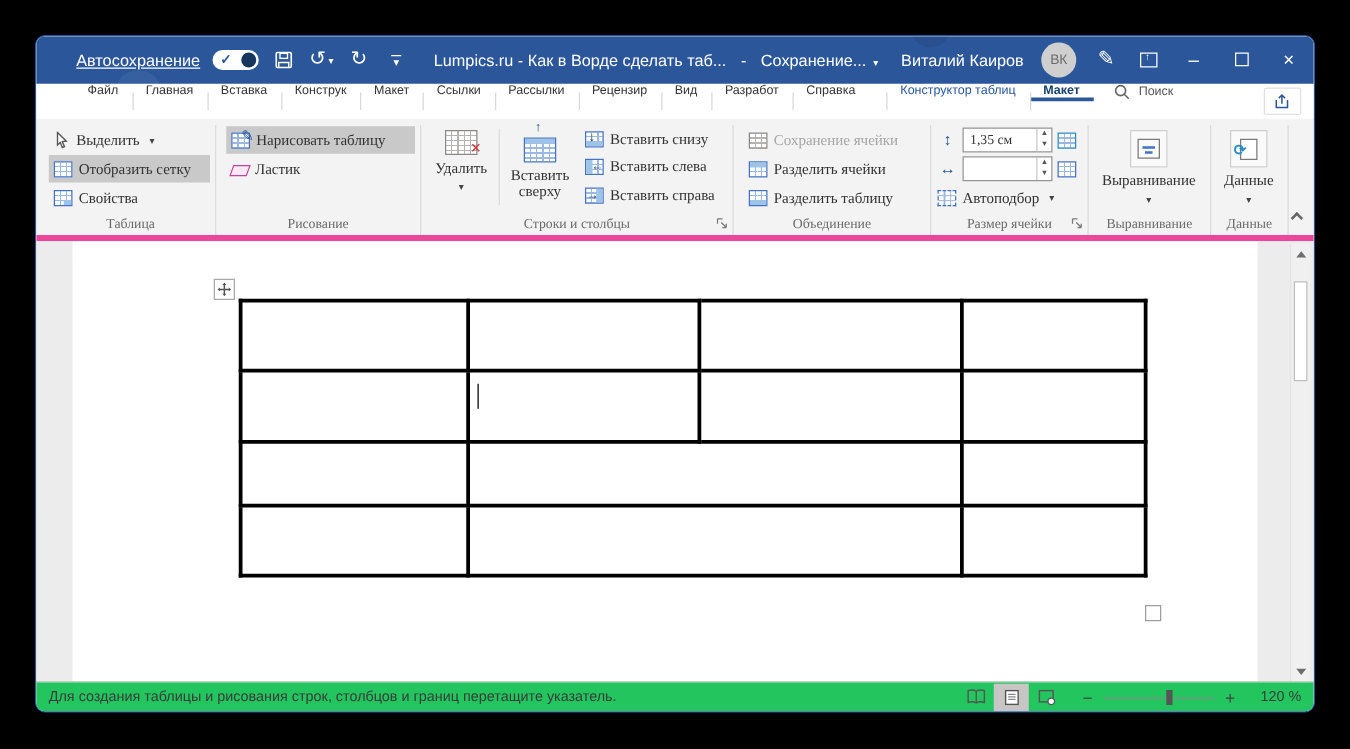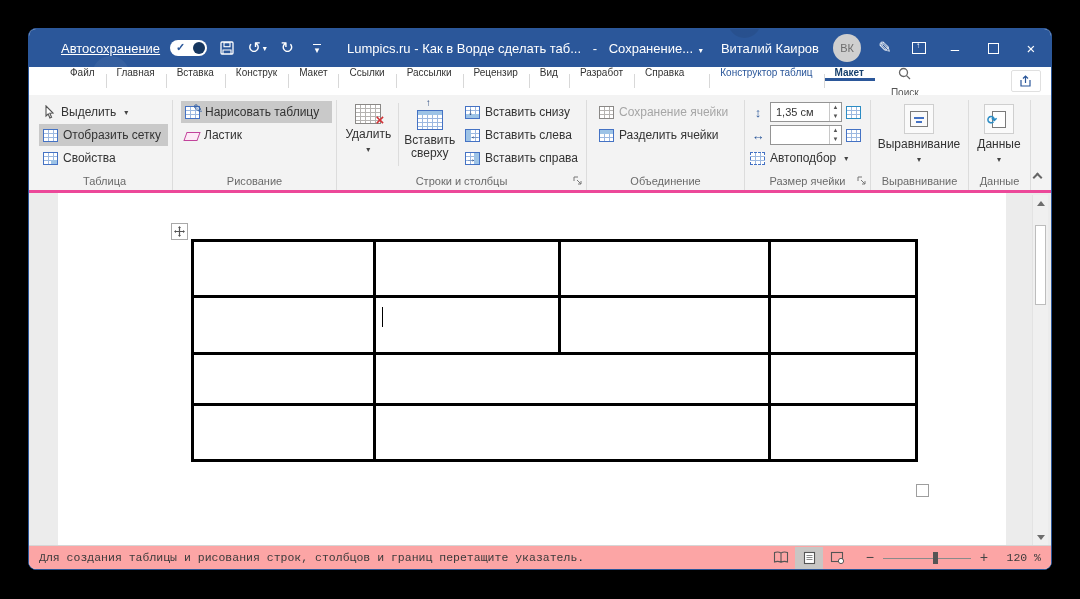--- a/index.html
+++ b/index.html
@@ -35,28 +35,28 @@
   .ribbonopt { width:14px; height:12px; border:1px solid #fff; position:relative; display:inline-block; }
   .ribbonopt::after { content:"↑"; position:absolute; left:3px; top:-2px; font-size:8px; }
 
   
   .tabrow { height:28px; background:#fff; display:flex; align-items:flex-start; padding-left:30px; font-size:10px; color:#333; }
   .tab { display:flex; align-items:center; padding:0 11px; position:relative; cursor:default; }
   .tab + .tab::before { content:""; position:absolute; left:0; top:7px; height:14px; border-left:1px solid #d8d8d8; }
   .tab.ctx { color:#2b579a; margin-left:14px; }
   .tab.ctx2 { color:#2b579a; }
   .tab.active { color:#17406d; font-weight:bold; border-bottom:3px solid #2b579a; }
-  .searchbox { display:flex; align-items:center; gap:7px; color:#555; padding:0 10px; margin-left:6px;flex-direction:column; }
+  .searchbox { display:flex; align-items:center; gap:7px; color:#555; padding:0 10px; margin-left:6px; }
   .tabrow-spacer { flex:1; }
   .pill-btn { width:30px; height:22px; border:1px solid #e0e0e0; border-radius:2px; display:flex;
     align-items:center; justify-content:center; align-self:center; margin-right:10px; }
 
   
   .ribbon { height:98px; background:#f3f3f3; display:flex; padding:5px 0 0 8px; position:relative;
-    border-bottom:3px solid #ec4899; font-size:12px; color:#333; }
+    border-bottom:5px solid #ec4899; font-size:12px; color:#333;font-family:Liberation Serif, serif; }
   .group { position:relative; padding:1px 4px 20px 2px; border-right:1px solid #dcdcdc; }
   .group-label { position:absolute; bottom:3px; left:0; right:0; text-align:center; font-size:11px; color:#6a6a6a; }
   .launcher { position:absolute; bottom:4px; right:3px; width:10px; height:10px; }
   .sbtn { display:flex; align-items:center; gap:5px; height:22px; margin-bottom:1px; padding:0 4px; white-space:nowrap; }
   .sbtn.hl { background:#c9c9c9; }
   .sbtn.disabled { color:#a6a6a6; }
   .bigbtn { width:52px; display:flex; flex-direction:column; align-items:center; text-align:center;
     line-height:13px; padding-top:3px; }
   .bigbtn .ico { margin-bottom:4px; }
   .dd { font-size:8px; color:#444; margin-left:3px; }
@@ -110,22 +110,22 @@
   @keyframes blink { 50% { opacity:0; } }
 
   
   .vscroll { position:absolute; right:3px; top:2px; bottom:0; width:16px; background:#f0f0f0; border-left:1px solid #e3e3e3; }
   .scroll-arrow { position:absolute; left:0; width:16px; height:16px; display:flex; align-items:center; justify-content:center; }
   .tri-up { width:0; height:0; border-left:4px solid transparent; border-right:4px solid transparent; border-bottom:5px solid #6d6d6d; }
   .tri-down { width:0; height:0; border-left:4px solid transparent; border-right:4px solid transparent; border-top:5px solid #6d6d6d; }
   .thumb { position:absolute; left:2px; top:30px; width:11px; height:80px; background:#fff; border:1px solid #bdbdbd; }
 
   
-  .statusbar { position:absolute; left:0; right:0; bottom:0; height:24px; background:#fca5a5; border-top:1px solid #d6d6d6;
-    display:flex; align-items:center; font-size:11.5px; color:#3b3b3b; padding:0 10px 0 10px;font-family:Liberation Mono, monospace; }
+  .statusbar { position:absolute; left:0; right:0; bottom:0; height:24px; background:#22c55e; border-top:1px solid #d6d6d6;
+    display:flex; align-items:center; font-size:11.5px; color:#3b3b3b; padding:0 10px 0 10px; }
   .status-hint { flex:1; }
   .viewbtn { width:28px; height:22px; display:flex; align-items:center; justify-content:center; }
   .viewbtn.sel { background:#c8c6c4; }
   .zoomctl { display:flex; align-items:center; gap:8px; margin-left:14px; }
   .zslider { position:relative; width:88px; height:14px; }
   .zslider .track { position:absolute; left:0; right:0; top:7px; border-top:1px solid #8a8a8a; }
   .zslider .zthumb { position:absolute; left:50px; top:1px; width:5px; height:12px; background:#555; }
   .zoom-val { width:44px; text-align:right; }
   .pm { font-size:14px; color:#444; width:10px; text-align:center; }
 </style>
@@ -306,20 +306,26 @@
         <div class="sbtn disabled">
           <span class="gico gray"></span>
           <span>Сохранение ячейки</span>
         </div>
         <div class="sbtn">
           <span class="gico">
               <span class="band-top"></span>
             </span>
           <span>Разделить ячейки</span>
         </div>
+        <div class="sbtn">
+          <span class="gico">
+              <span class="band-mid"></span>
+            </span>
+          <span>Разделить таблицу</span>
+        </div>
         <div class="group-label">Объединение</div>
       </div>
 
       <div class="group" style="width:126px; padding-left:5px">
         <div class="sizerow">
           <span class="measure-ico">↕</span>
           <span class="spinbox">
             <span class="val">1,35 см</span>
             <span class="spin-arrows">
               <span>▲</span>

